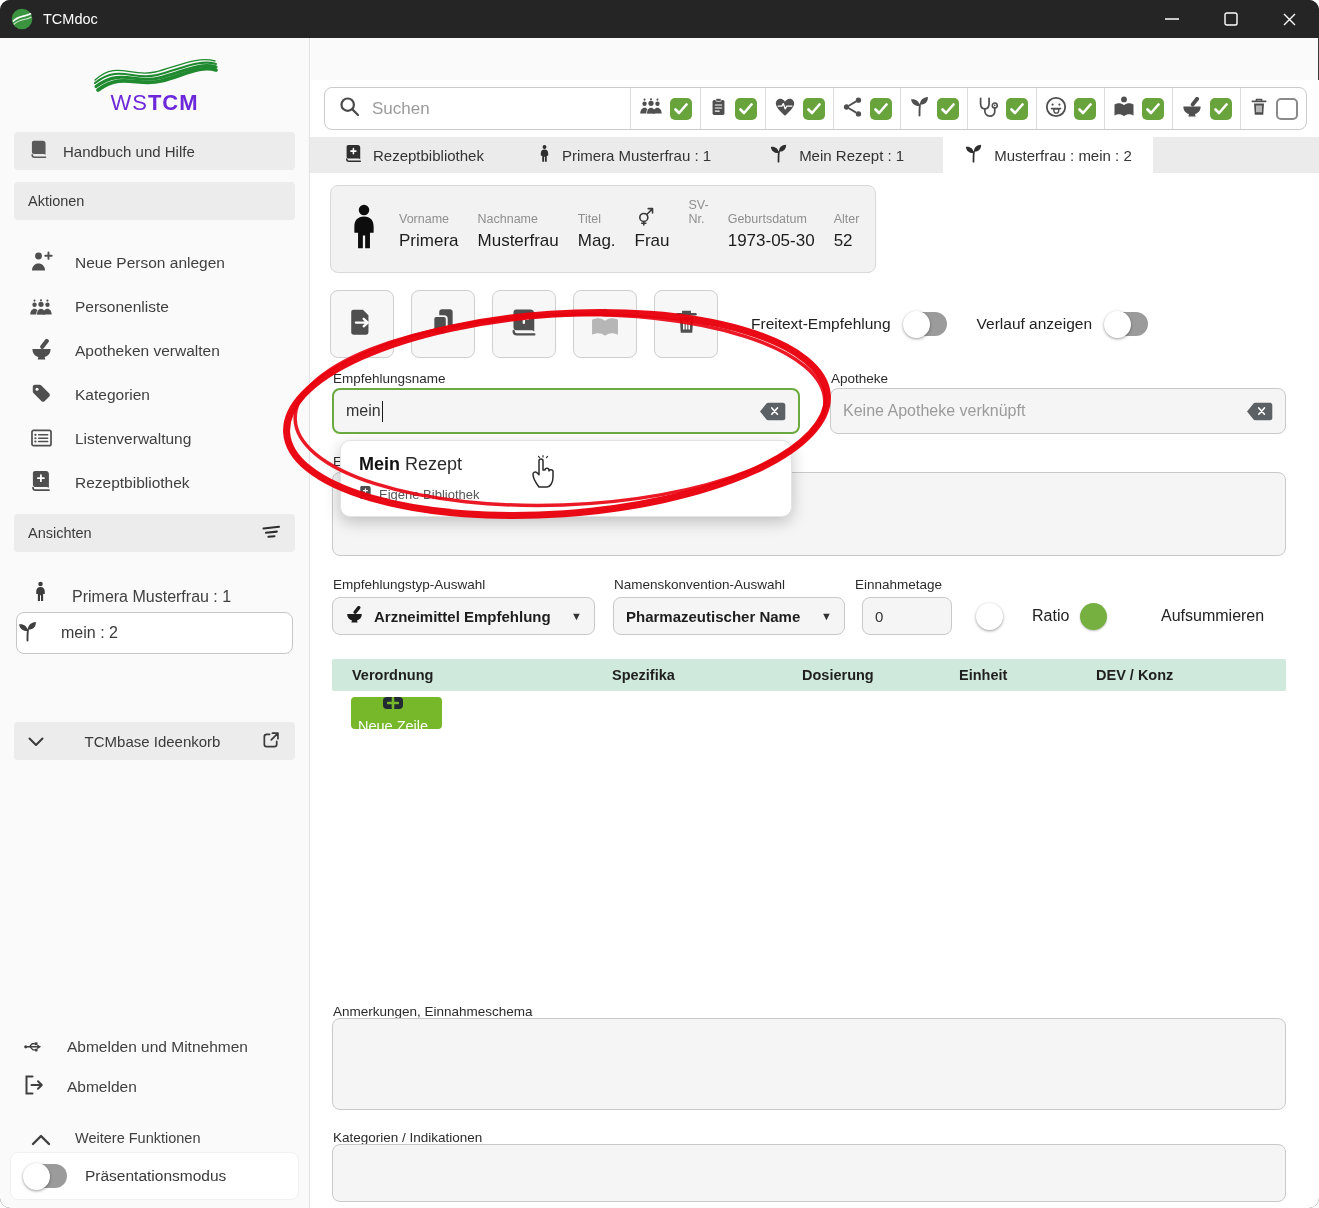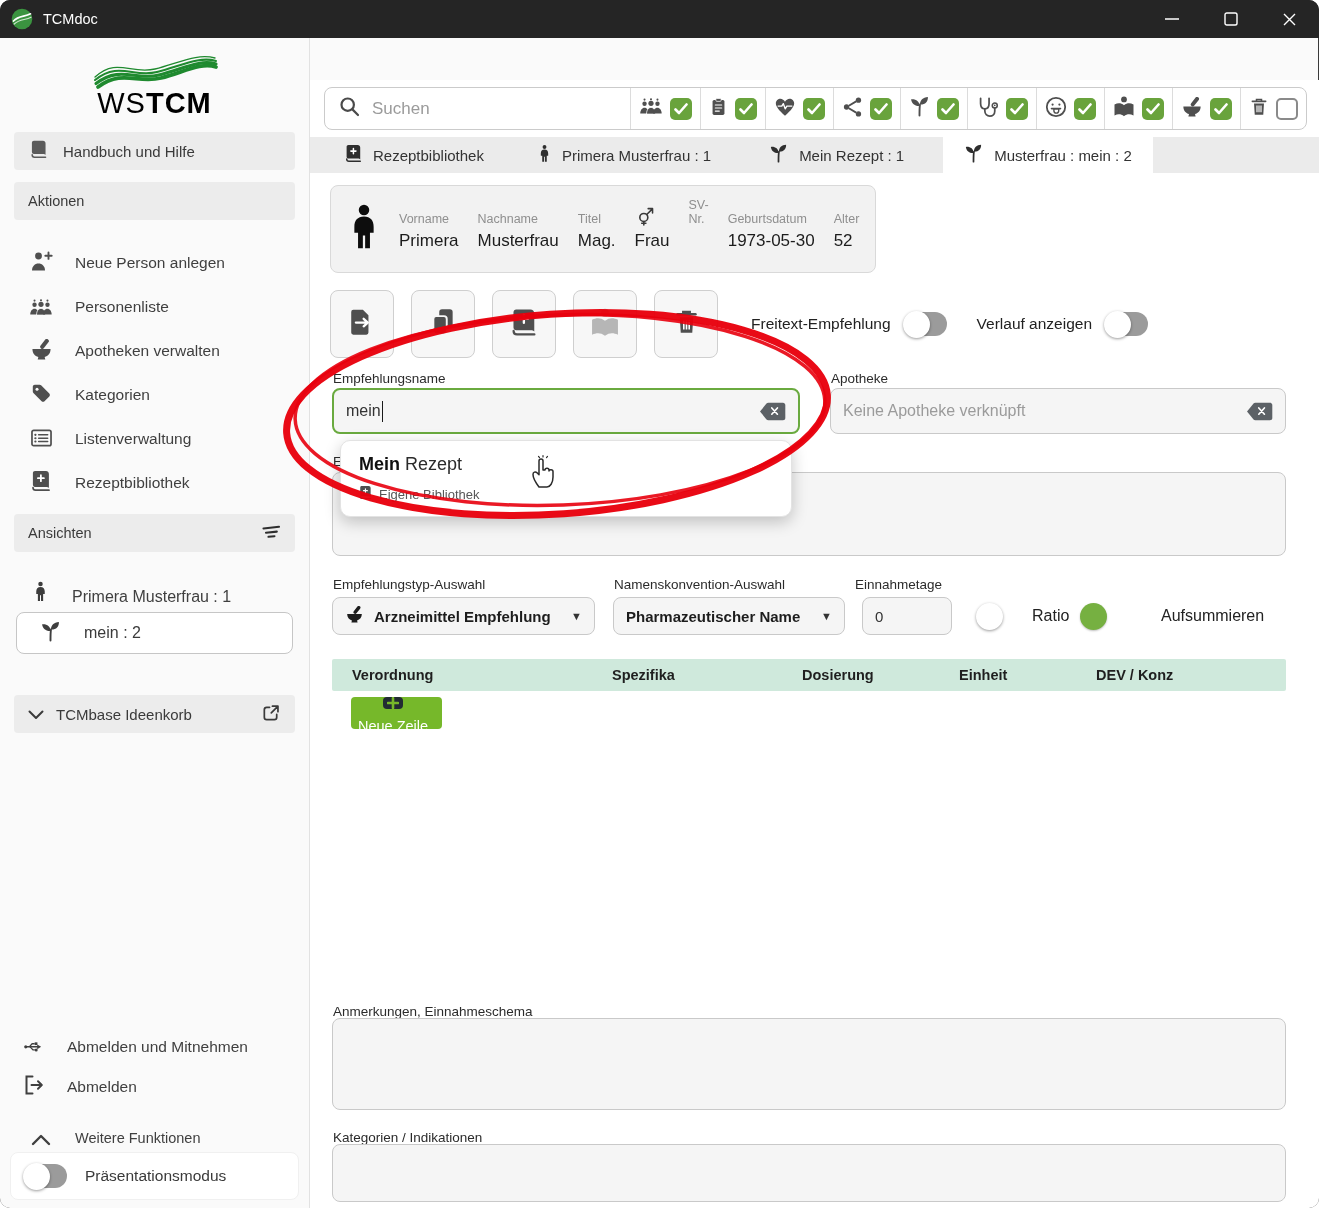--- a/index.html
+++ b/index.html
@@ -8,27 +8,27 @@
           box-shadow:0 0 0 1px #3a3a3a inset;}
   
   .titlebar{position:absolute;left:0;top:0;width:100%;height:38px;background:#252525;display:flex;align-items:center;color:#fff;}
   .titlebar .appicon{margin-left:11px;display:flex;}
   .titlebar .title{margin-left:10px;font-size:14.5px;}
   .wincontrols{margin-left:auto;display:flex;height:100%;}
   .winbtn{width:59px;height:100%;display:flex;align-items:center;justify-content:center;}
   
   .sidebar{position:absolute;left:0;top:38px;width:310px;height:1170px;background:#fafafa;border-right:1px solid #e2e2e2;}
   .logo{height:84px;display:flex;flex-direction:column;align-items:center;justify-content:center;padding-top:8px;}
-  .logo-text{font-size:29px;letter-spacing:1px;color:#000000;margin-top:-4px;}
+  .logo-text{font-size:22px;letter-spacing:1px;color:#6d28d9;margin-top:-4px;}
   .logo-text .bold{font-weight:800;}
   .side-box{margin:10px 14px 0;height:38px;background:#ececec;border-radius:4px;display:flex;align-items:center;padding:0 14px;gap:15px;font-size:15px;color:#3a3a3a;}
   .side-box.header{font-size:14.5px;}
   .side-item{height:44px;display:flex;align-items:flex-end;gap:21px;padding-left:28px;font-size:15.5px;color:#3f3f3f;cursor:default;}
   .side-item .ic{width:26px;display:flex;justify-content:center;}
-  .mein-box{margin:6px 16px 0;height:42px;background:#fff;border:1px solid #c6c6c6;border-radius:8px;display:flex;align-items:center;gap:23px;padding-left:23px;font-size:16px;color:#3a3a3a;}
+  .mein-box{margin:6px 16px 0;height:42px;background:#fff;border:1px solid #c6c6c6;border-radius:8px;display:flex;align-items:center;gap:23px;font-size:16px;color:#3a3a3a;}
   .side-bottom{position:absolute;bottom:8px;left:0;right:0;}
   .praes-box{margin:6px 10px 0;height:48px;background:#fff;border:1px solid #f0f0f0;border-radius:8px;display:flex;align-items:center;gap:18px;padding-left:14px;font-size:15.5px;color:#3a3a3a;}
   
   .main{position:absolute;left:310px;top:38px;width:1009px;height:1170px;background:#fff;margin-top:42px;}
   .abs{position:absolute;}
   .filterbar{left:14px;top:7px;width:983px;height:43px;background:#fff;border:1px solid #cbcbcb;border-radius:8px;display:flex;align-items:center;overflow:hidden;}
   .searchsec{display:flex;align-items:center;gap:12px;padding-left:14px;flex:1;color:#767676;font-size:17px;}
   .fgroup{display:flex;align-items:center;gap:7px;padding:0 8px;height:100%;border-left:1px solid #dcdcdc;}
   .cb{width:22px;height:22px;border-radius:5px;display:flex;align-items:center;justify-content:center;}
   .cb.on{background:#69a33c;}
@@ -211,21 +211,21 @@
 
     <div class="mein-box">
       <span><svg width="21" height="21" viewBox="0 0 22 22">
             <path d="M11 20.5 C11 14 11 11.5 11.5 9" stroke="#3f3f3f" stroke-width="2" fill="none" stroke-linecap="round"></path>
             <path d="M11.3 10.5 C5.5 10.8 2.6 7.4 2.2 3.4 C7 2.8 10.8 5.4 11.3 10.5 Z" fill="#3f3f3f"></path>
             <path d="M11.5 9 C11.3 4.6 14.6 1.2 19.8 1 C20 6 16.8 9.3 11.5 9 Z" fill="#3f3f3f"></path>
           </svg></span>
       <span>mein : 2</span>
     </div>
 
-    <div class="side-box" style="margin-top:41px;gap:12px;">
+    <div class="side-box" style="margin-top:68px;gap:12px;text-align:center;">
       <span><svg width="16" height="10" viewBox="0 0 16 10">
             <path d="M1.5 1.5 L8 8 L14.5 1.5" stroke="#3a3a3a" stroke-width="2" fill="none" stroke-linecap="round" stroke-linejoin="round"></path>
           </svg></span>
       <span style="flex:1;">TCMbase Ideenkorb</span>
       <span><svg width="20" height="20" viewBox="0 0 21 21">
             <path d="M9 4.5 H6 c-1.4 0-2.5 1.1-2.5 2.5 v8 c0 1.4 1.1 2.5 2.5 2.5 h8 c1.4 0 2.5-1.1 2.5-2.5 V12" stroke="#3a3a3a" stroke-width="1.8" fill="none" stroke-linecap="round"></path>
             <path d="M12 3.3 h5.8 V9.1 M10.8 10.3 L17.6 3.5" stroke="#3a3a3a" stroke-width="1.8" fill="none" stroke-linecap="round" stroke-linejoin="round"></path>
           </svg></span>
     </div>
 

